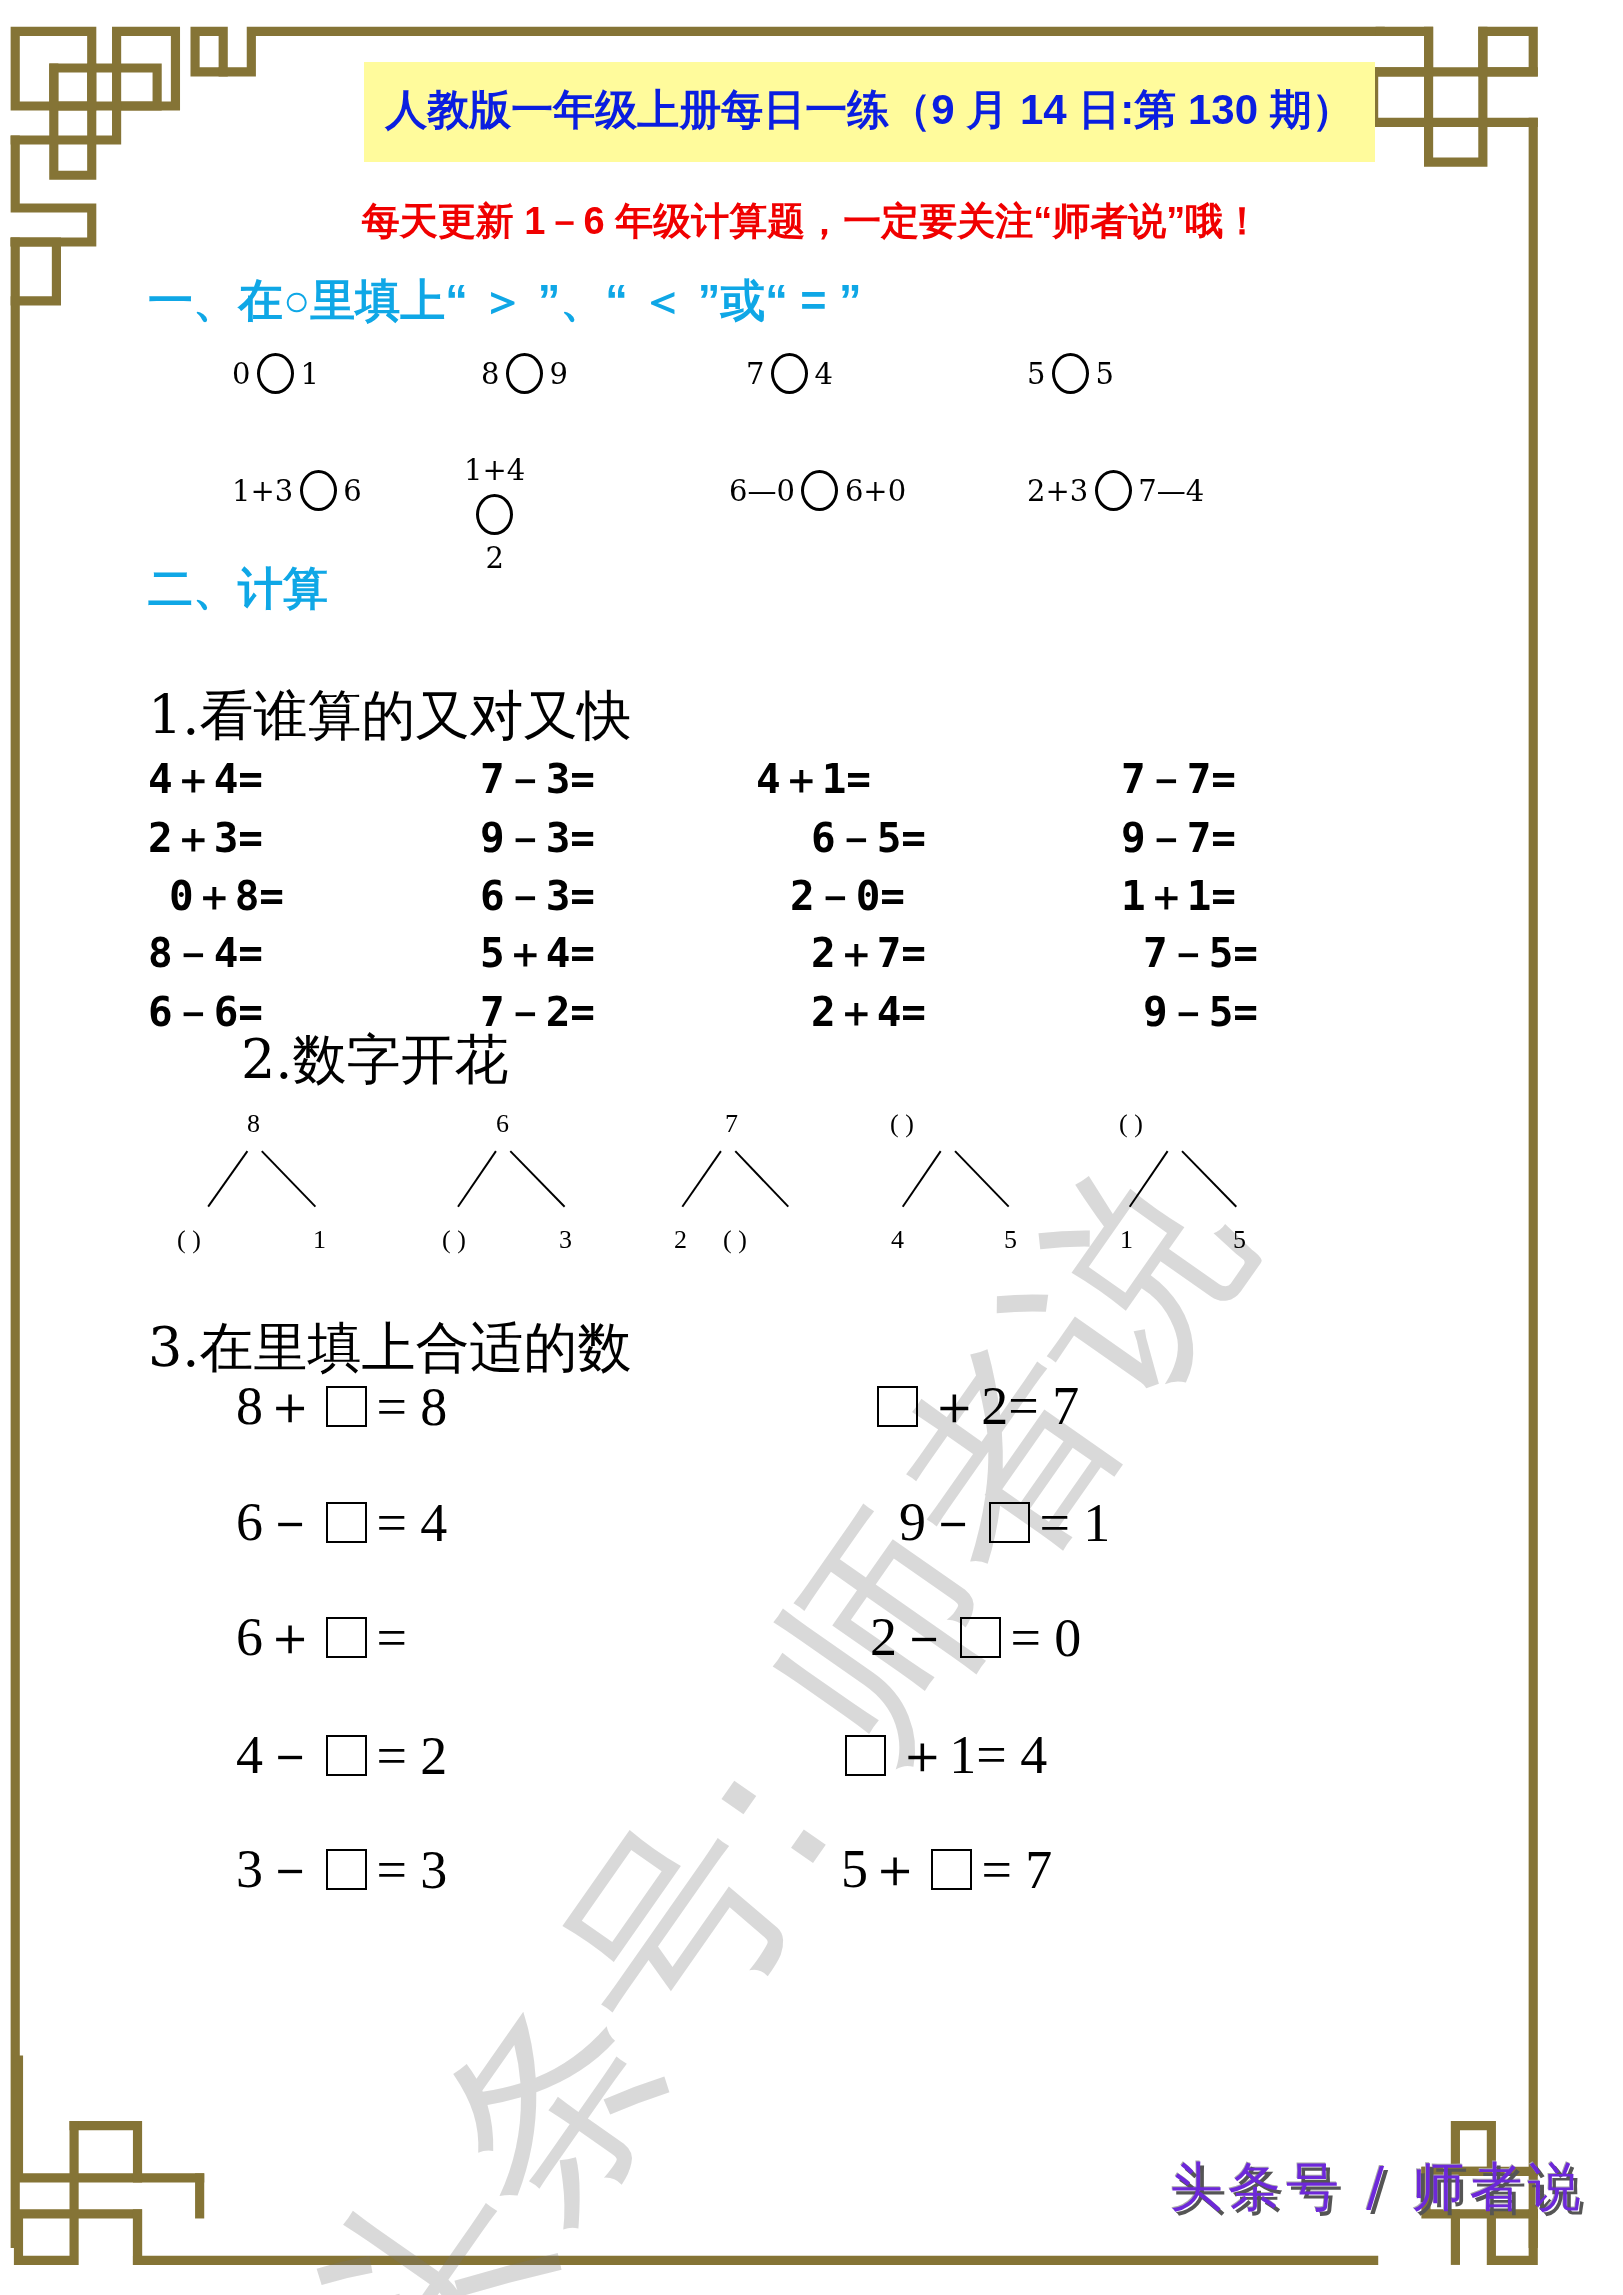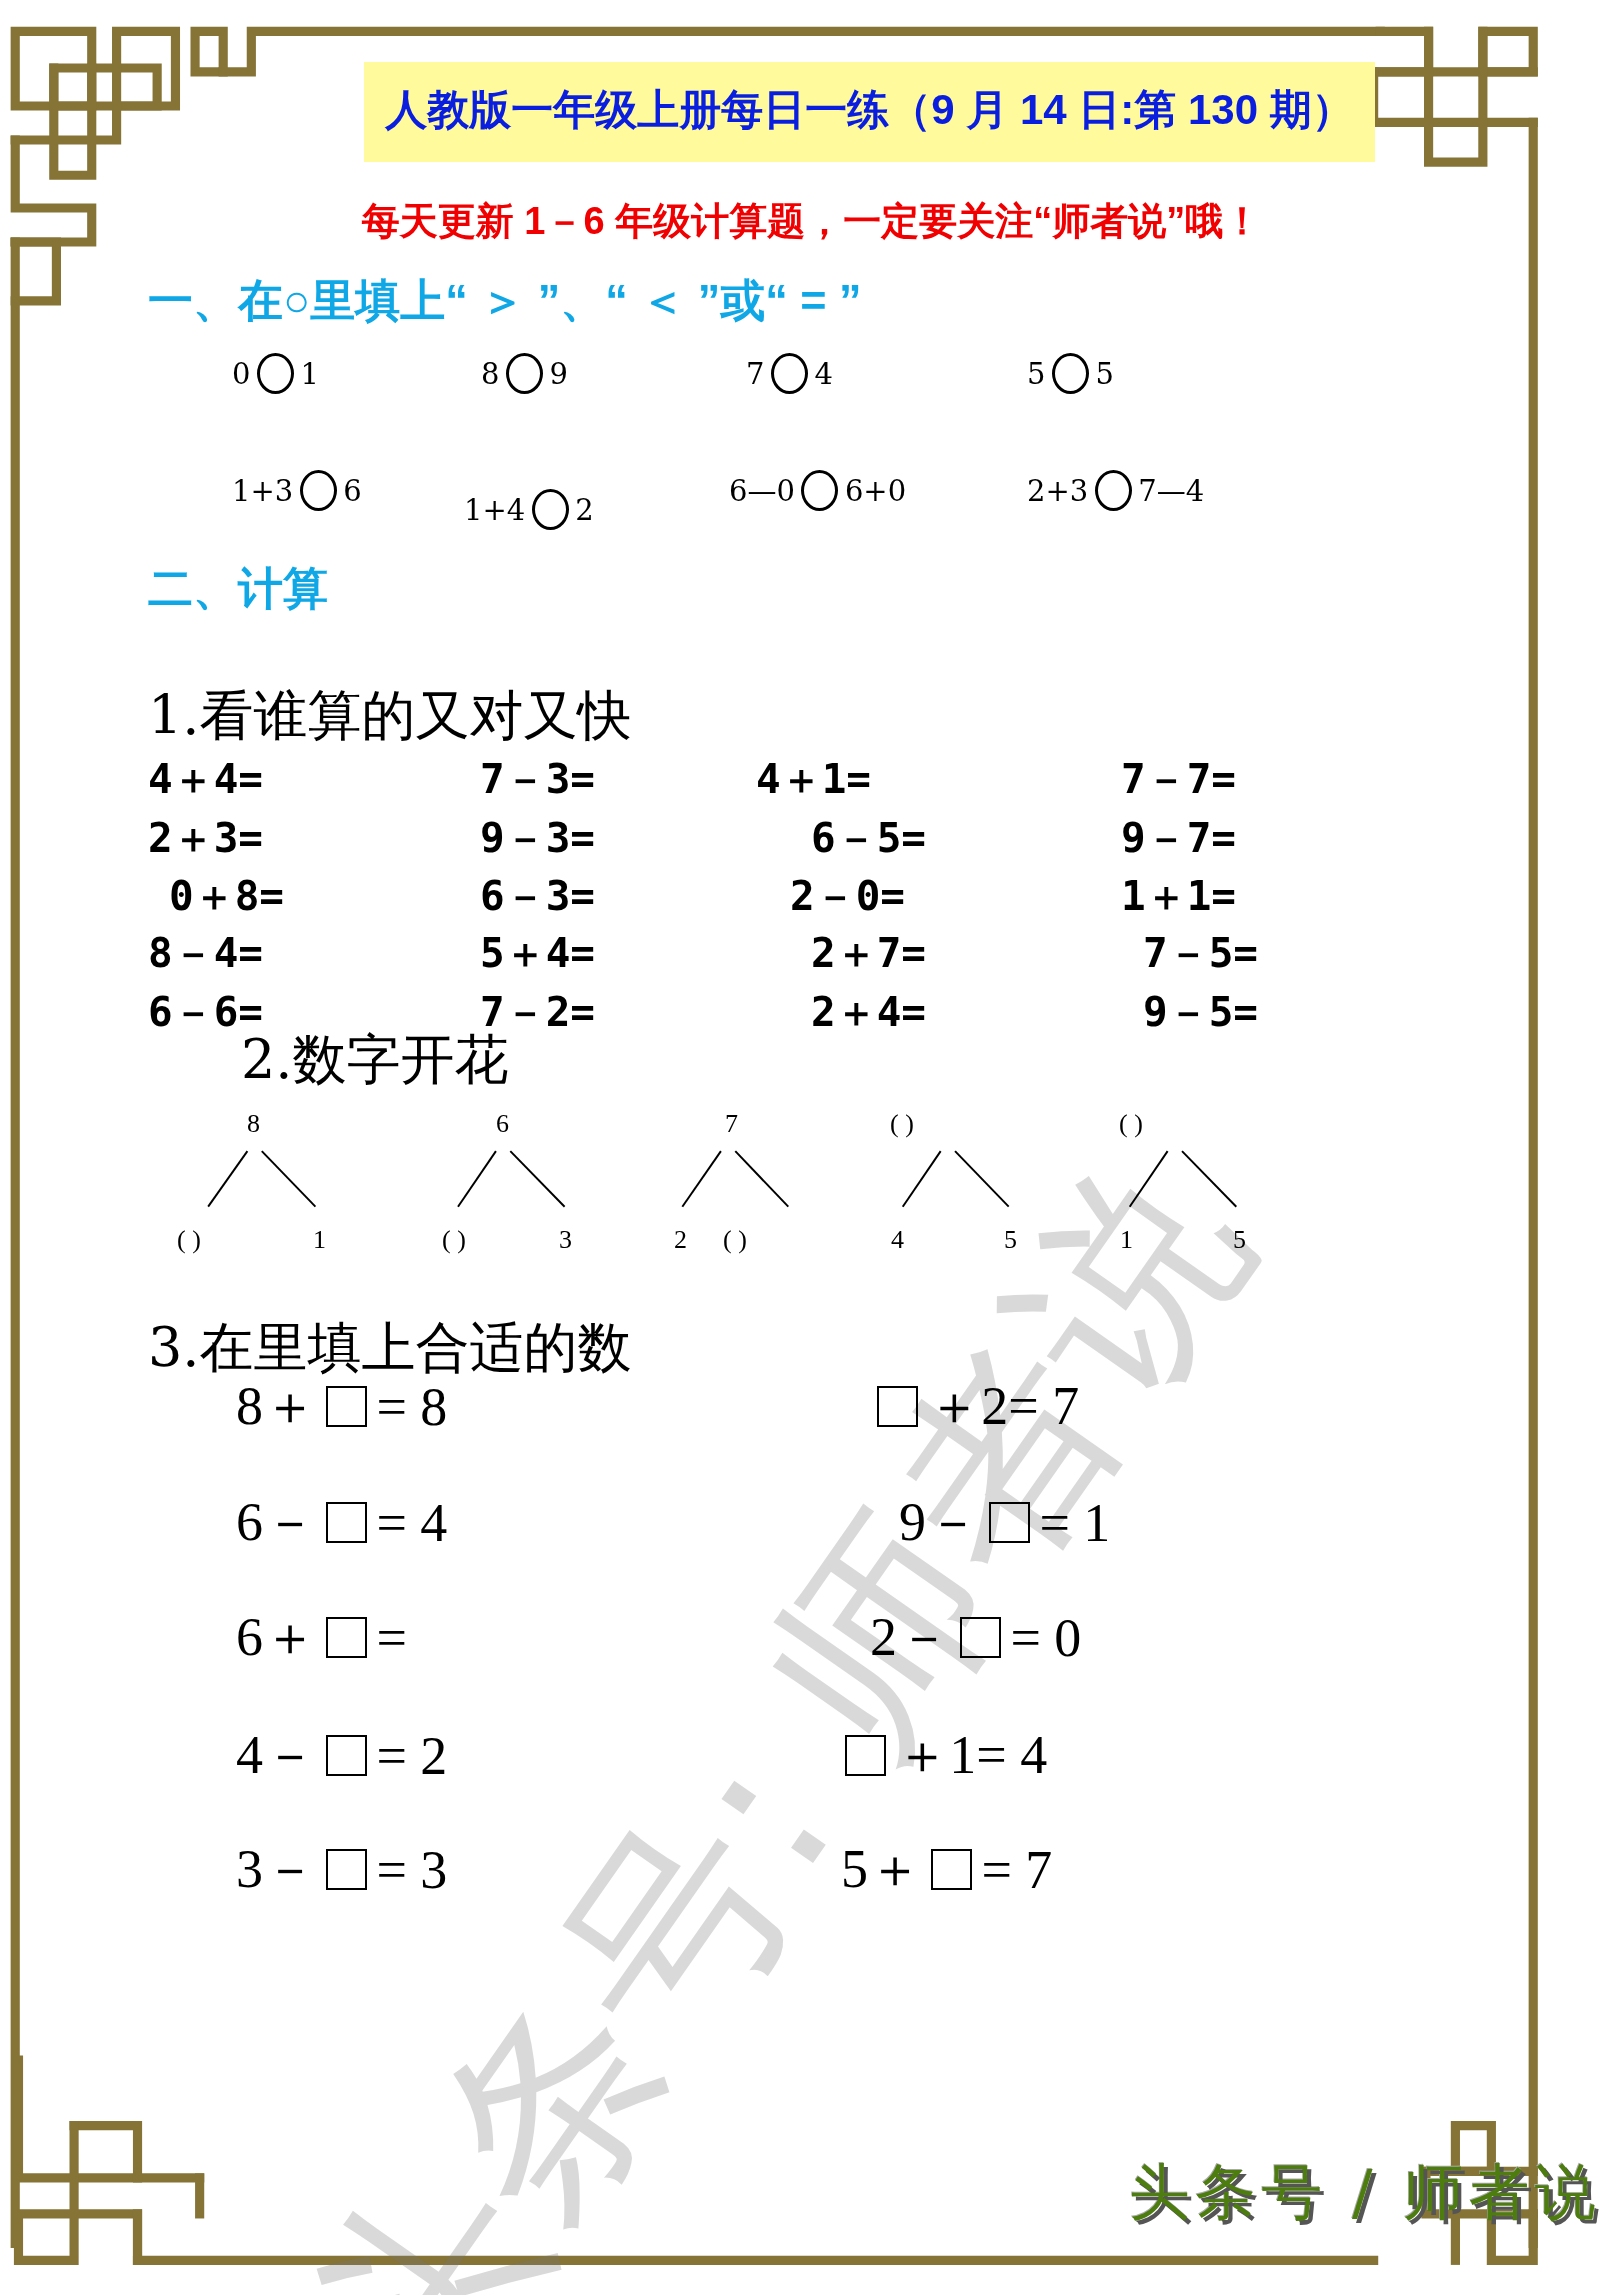--- a/index.html
+++ b/index.html
@@ -15,21 +15,21 @@
   .sec-title { color:#0fa7e6; font-family:"Liberation Sans","DejaVu Sans",sans-serif; font-weight:bold; font-size:45px; }
   .cmp { font-size:29px; display:flex; align-items:center; gap:6.5px; }
   .circle { display:inline-block; width:37px; height:41px; border:3.3px solid #000; border-radius:50%; box-sizing:border-box; }
   .sub-title { font-size:54px; font-family:"DejaVu Serif","Liberation Serif",serif; }
   .calc { font-size:41px; font-family:"DejaVu Sans Mono","Liberation Mono",monospace; font-weight:bold; }
   .tree-num { font-size:26px; font-family:"Liberation Serif","DejaVu Serif",serif; }
   .fill { font-size:54px; font-family:"Liberation Serif","DejaVu Serif",serif; display:flex; align-items:center; gap:9.2px; }
   .box { display:inline-block; width:41px; height:41px; border:2.6px solid #000; box-sizing:border-box; }
   .wm-diag { color:rgba(120,120,120,0.28); font-size:216px; font-family:"DejaVu Sans","Liberation Sans",sans-serif;
              transform-origin:left top; transform:rotate(-55deg); }
-  .wm-bottom { right:22px; top:2152px; font-size:61px; color:#4d7c0f; font-family:"DejaVu Sans","Liberation Sans",sans-serif;
+  .wm-bottom { right:37px; top:2152px; font-size:53px; color:#6d28d9; font-family:"DejaVu Sans","Liberation Sans",sans-serif;
                text-shadow:3.9px 3.9px 0 #555, -0.7px -0.7px 0 #aaa; letter-spacing:5.2px; }
 </style>
 </head>
 <body>
 
 <div class="frame">
   <svg width="1623" height="2295" viewBox="0 0 2481 3509" xmlns="http://www.w3.org/2000/svg">
     <g fill="none" stroke="#857436" stroke-width="14" stroke-linecap="square">
 
       <path d="M23,48 H140 V162 H23 Z"></path>
@@ -97,21 +97,21 @@
     <span>5</span>
   </div>
 </div>
 
 <div>
   <div class="abs cmp" style="left:232px; top:470px;">
     <span>1+3</span>
     <span class="circle"></span>
     <span>6</span>
   </div>
-  <div class="abs cmp" style="left:464px; top:489px;">
+  <div class="abs cmp" style="left:464px; top:453px;flex-direction:column;">
     <span>1+4</span>
     <span class="circle"></span>
     <span>2</span>
   </div>
   <div class="abs cmp" style="left:729px; top:470px;">
     <span>6—0</span>
     <span class="circle"></span>
     <span>6+0</span>
   </div>
   <div class="abs cmp" style="left:1027px; top:470px;">

